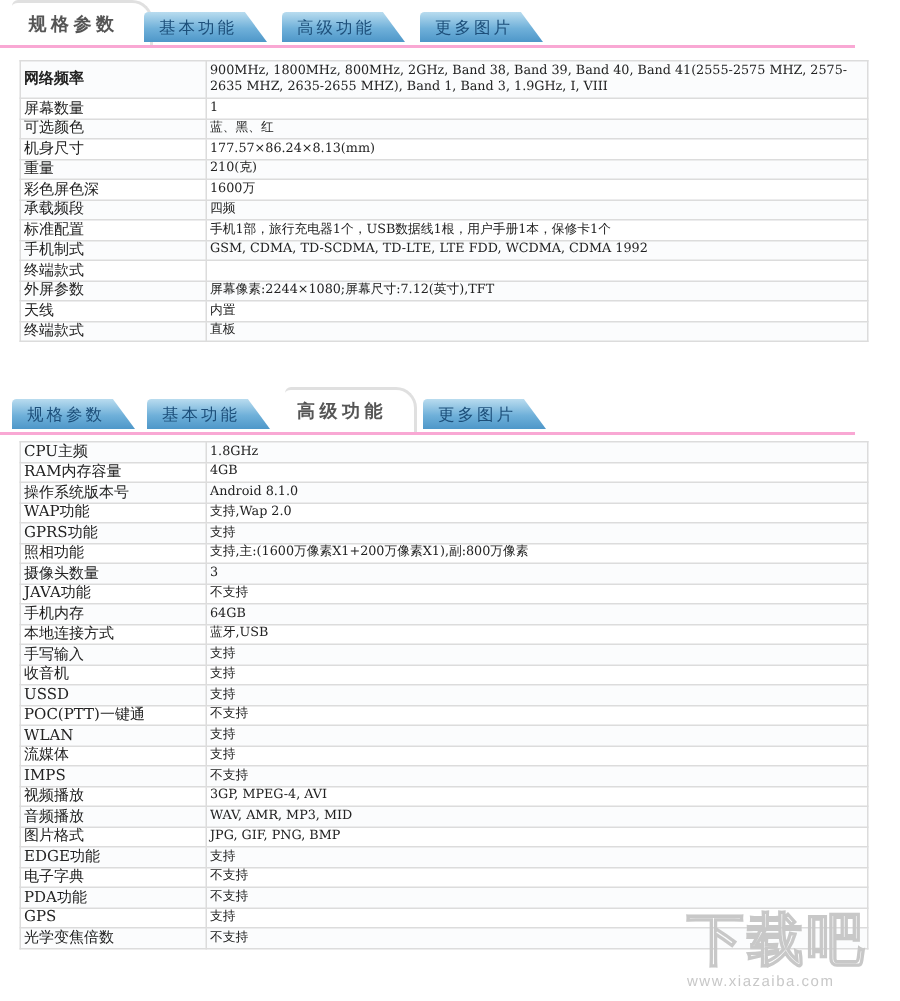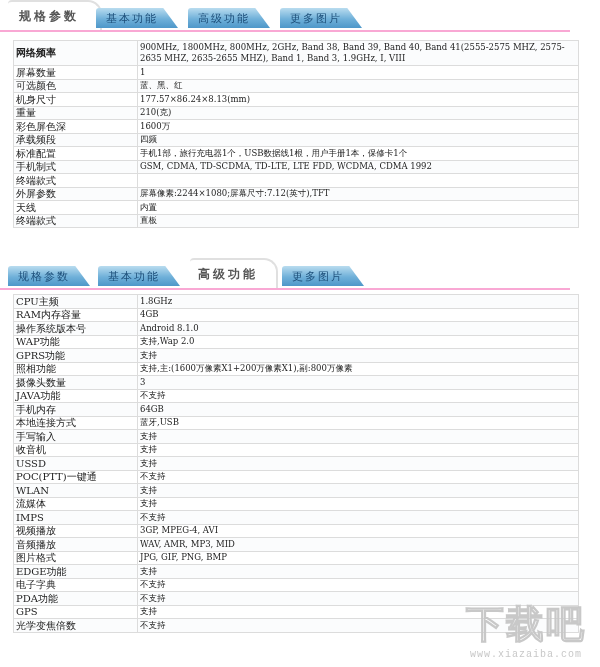--- a/index.html
+++ b/index.html
@@ -50,22 +50,21 @@
     line-height: 11.5px;
     vertical-align: middle;
     white-space: nowrap;
   }
   table.specs td.k { width: 119px; font-size: 10px; }
   table.specs td.v { font-size: 8.5px; white-space: normal; }
   table.specs tr:nth-child(odd) td { background: #fbfcfd; }
   .watermark {
     position: absolute; left: 458px; top: 605px; width: 136px; height: 60px;
     color: rgba(200,200,200,0.7);
-    font-family: Liberation Mono, monospace;
-    text-align: center;
+    font-family: Liberation Sans, sans-serif;
   }
   .watermark .big { font-size: 38px; font-weight: bold; letter-spacing: 2px; line-height: 44px;
     color: transparent; -webkit-text-stroke: 1px #c8c8c8; }
   .watermark .url { font-size: 10px; letter-spacing: 1px; color: #c8c8c8; }
 </style>
 </head>
 <body>
 
 <div class="panel" style="top:0px;">
   <div class="tabs">

